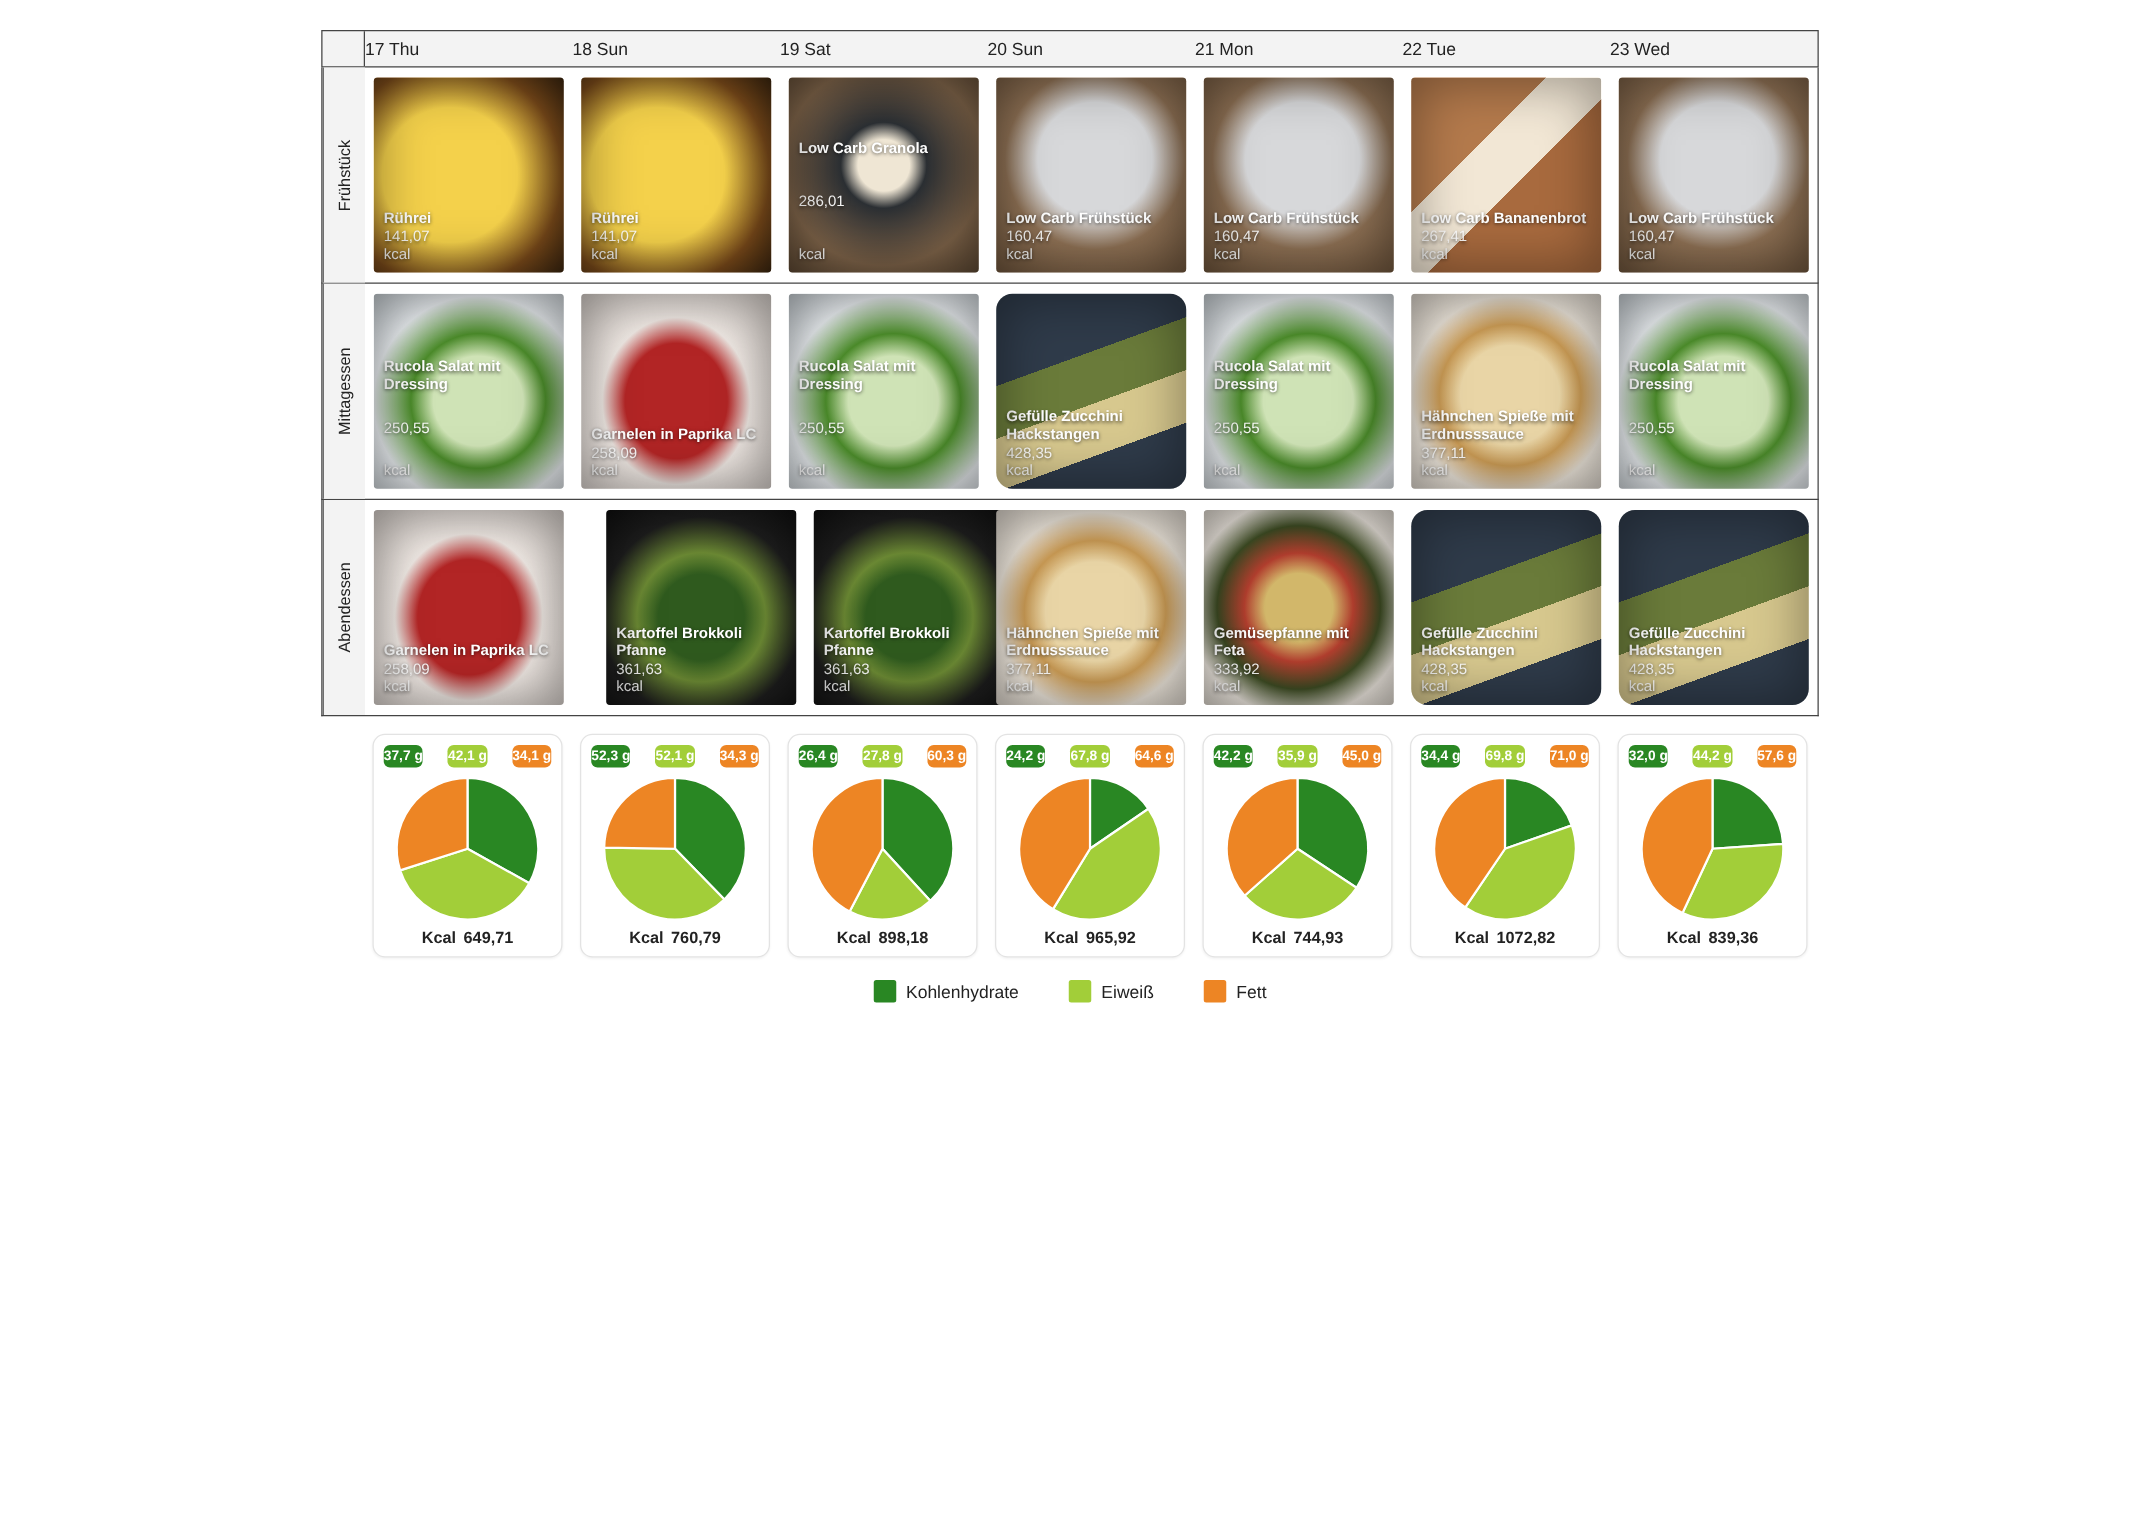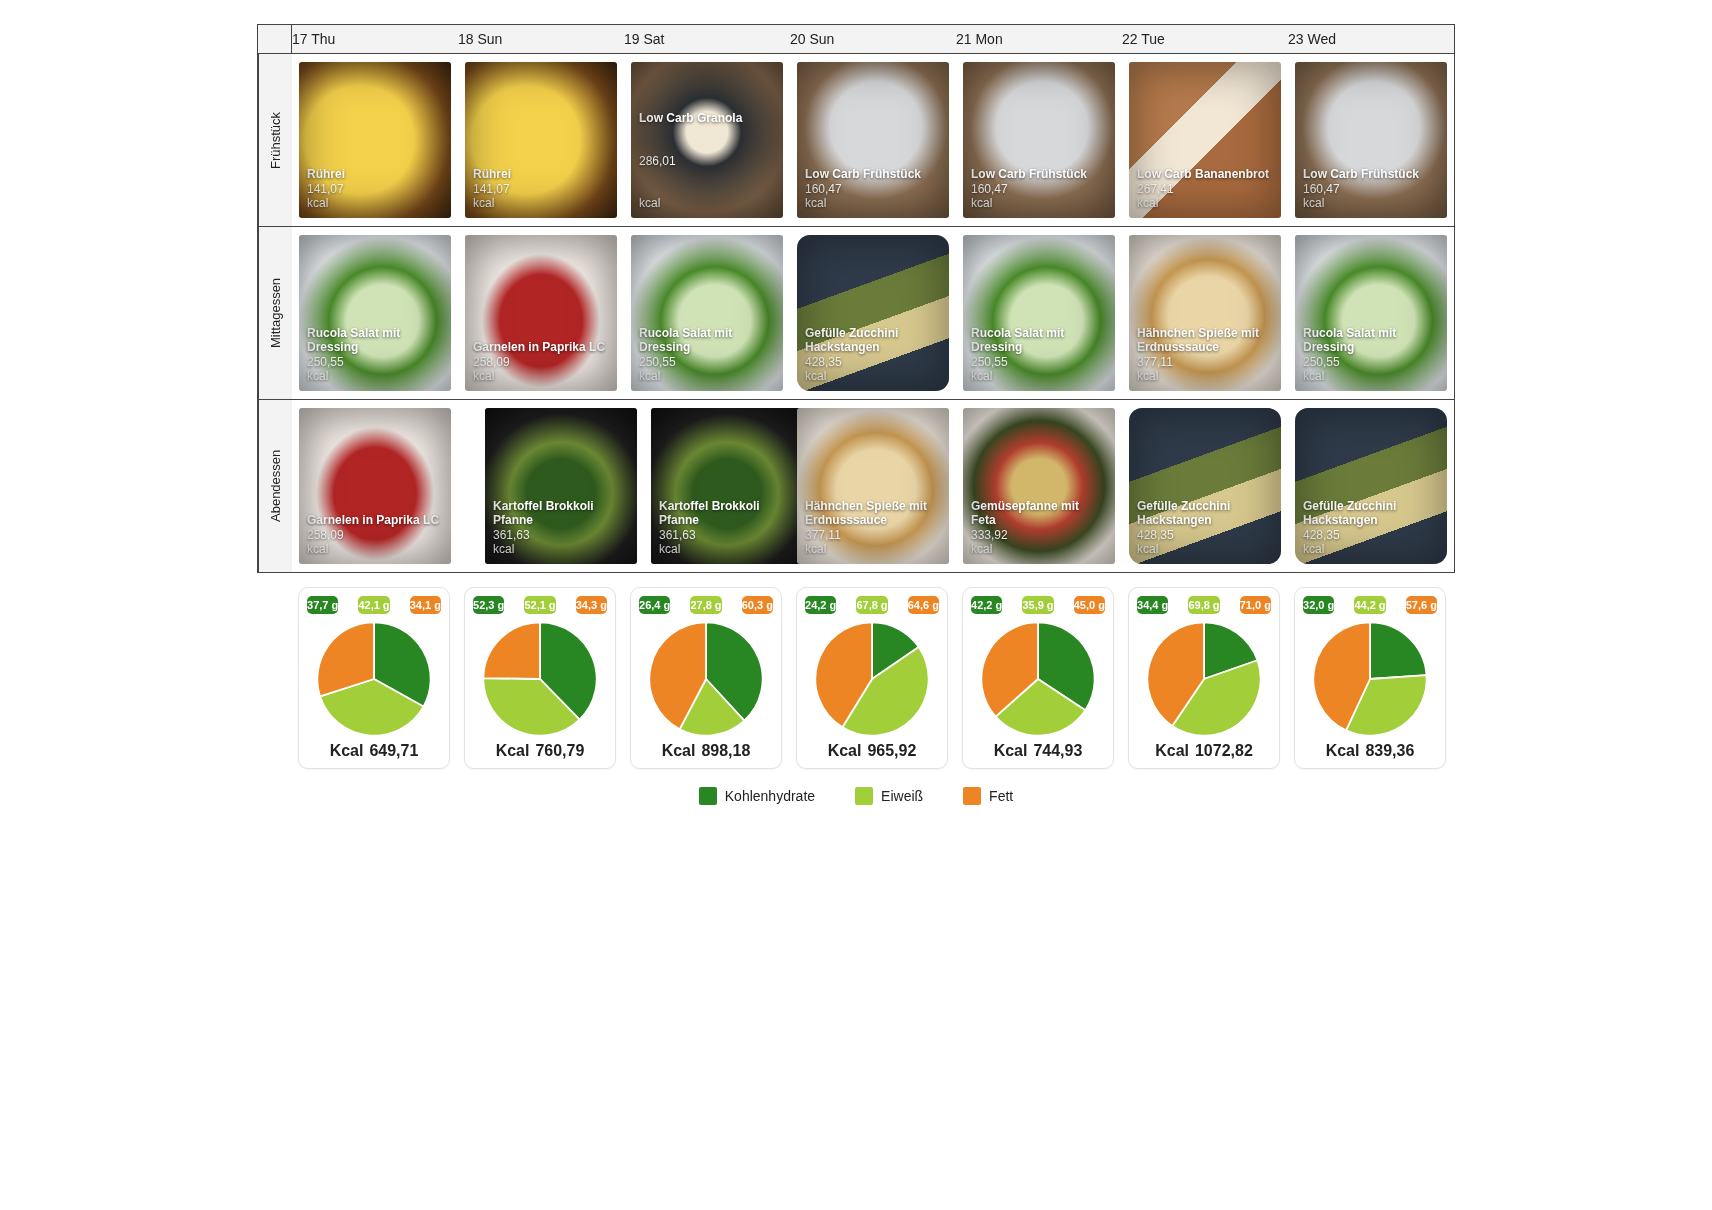--- a/index.html
+++ b/index.html
@@ -76,21 +76,21 @@
   }
   .meal-name { font-weight: 600; line-height: 1.15; }
   .meal-kcal  { opacity: 0.95; }
   .meal-unit  { opacity: 0.95; }
 
   
   .bg-ruhrei   { background: radial-gradient(circle at 40% 50%, #f4d14b 0 45%, #7a4a1a 75%, #3a250f 100%); }
   .bg-granola  { background: radial-gradient(circle at 50% 45%, #efe6d4 0 18%, #2b2f33 30%, #7c6248 70%, #5b4732 100%); gap: 28px; }
   .bg-lcfruh   { background: radial-gradient(circle at 52% 42%, #d7d8da 0 38%, #8c6f53 60%, #6d543b 100%); }
   .bg-banbrot  { background: linear-gradient(135deg,#b47a4c 0 35%, #f2e7d5 35% 55%, #a86a3e 55% 100%); }
-  .bg-rucola   { background: radial-gradient(circle at 55% 55%, #cfe3b6 0 30%, #4b8b2a 45%, #e9edf0 70%, #bfc6cb 100%); }
+  .bg-rucola   { background: radial-gradient(circle at 55% 55%, #cfe3b6 0 30%, #4b8b2a 45%, #e9edf0 70%, #bfc6cb 100%); gap: 20px; }
   .bg-garnelen { background: radial-gradient(ellipse at 50% 55%, #b22525 0 38%, #f0e9e4 55%, #cfc8c3 100%); }
   .bg-zucchini { background: linear-gradient(160deg,#2f3b4a 0 35%, #6a7b3a 35% 55%, #d7c88e 55% 75%, #2f3b4a 75% 100%); border-radius: 13px; }
   .bg-spiesse  { background: radial-gradient(circle at 52% 52%, #e9d5a6 0 35%, #c99a54 50%, #efe8dd 70%, #d5cec5 100%); }
   .bg-brokkoli { background: radial-gradient(circle at 50% 55%, #2f5a1e 0 30%, #6c8a34 45%, #1e1e1e 70%, #0f0f0f 100%); margin-left: 20px; }
   .bg-gemuese  { background: radial-gradient(circle at 50% 50%, #d2b76a 0 25%, #b23e2e 40%, #3d4b23 60%, #efe9e1 80%, #d8d2c9 100%); }
 
   
   .meal-card::after {
     content:""; position:absolute; inset:0;
     box-shadow: inset 0 0 40px 6px rgba(0,0,0,0.35);
@@ -114,21 +114,21 @@
   }
   .pills { display:flex; gap:20px; margin-bottom:6px; }
   .pill {
     flex:1; text-align:center; font-size:11px; font-weight:600;
     color:#fff; border-radius:5px; padding:3px 0;
   }
   .pill.carb    { background: var(--carb); }
   .pill.protein { background: var(--protein); }
   .pill.fat     { background: var(--fat); }
   .pie { display:block; margin: 2px auto 4px; }
-  .kcal-line { text-align:center; font-size:16px; }
+  .kcal-line { text-align:center; font-size:13px; }
   .kcal-line .lbl { font-weight:700; margin-right:6px; }
   .kcal-line .val { font-weight:700; }
 
   
   .legend {
     display:flex; gap:40px; justify-content:center; align-items:center;
     margin-top: 14px; font-size:14px;
   }
   .legend .item { display:flex; align-items:center; gap:8px;justify-content:center; }
   .swatch { width:18px; height:18px; border-radius:2px; }

